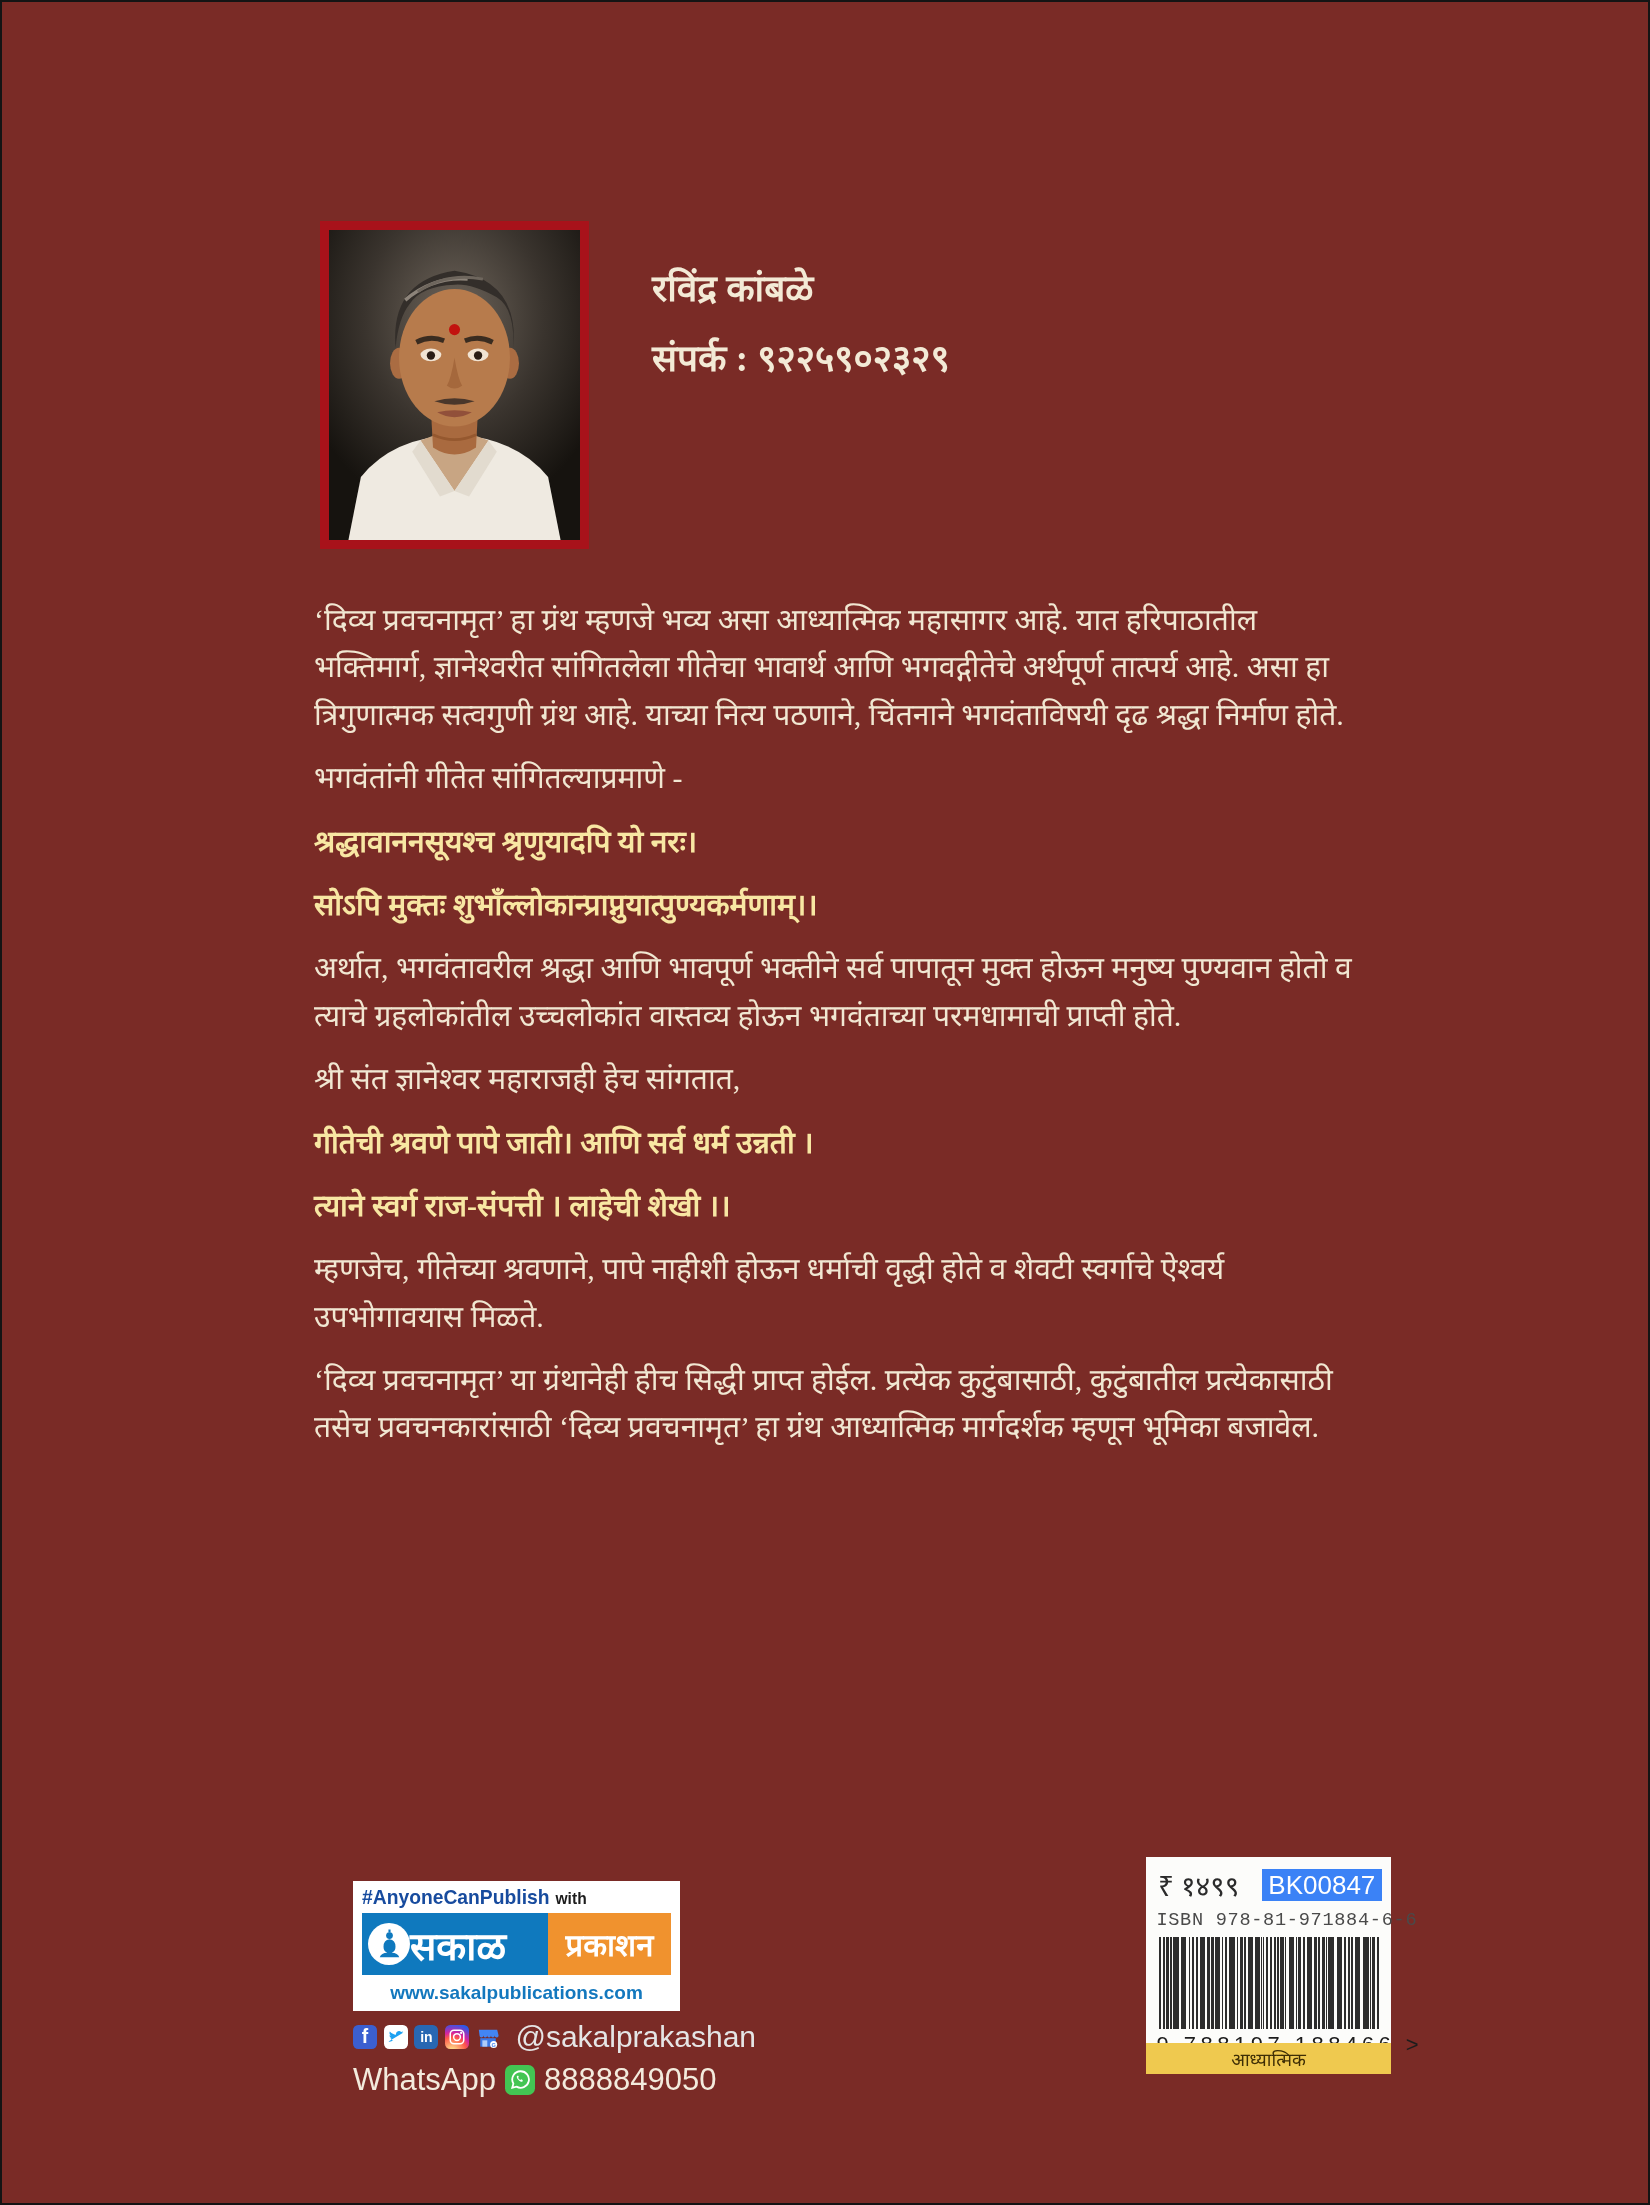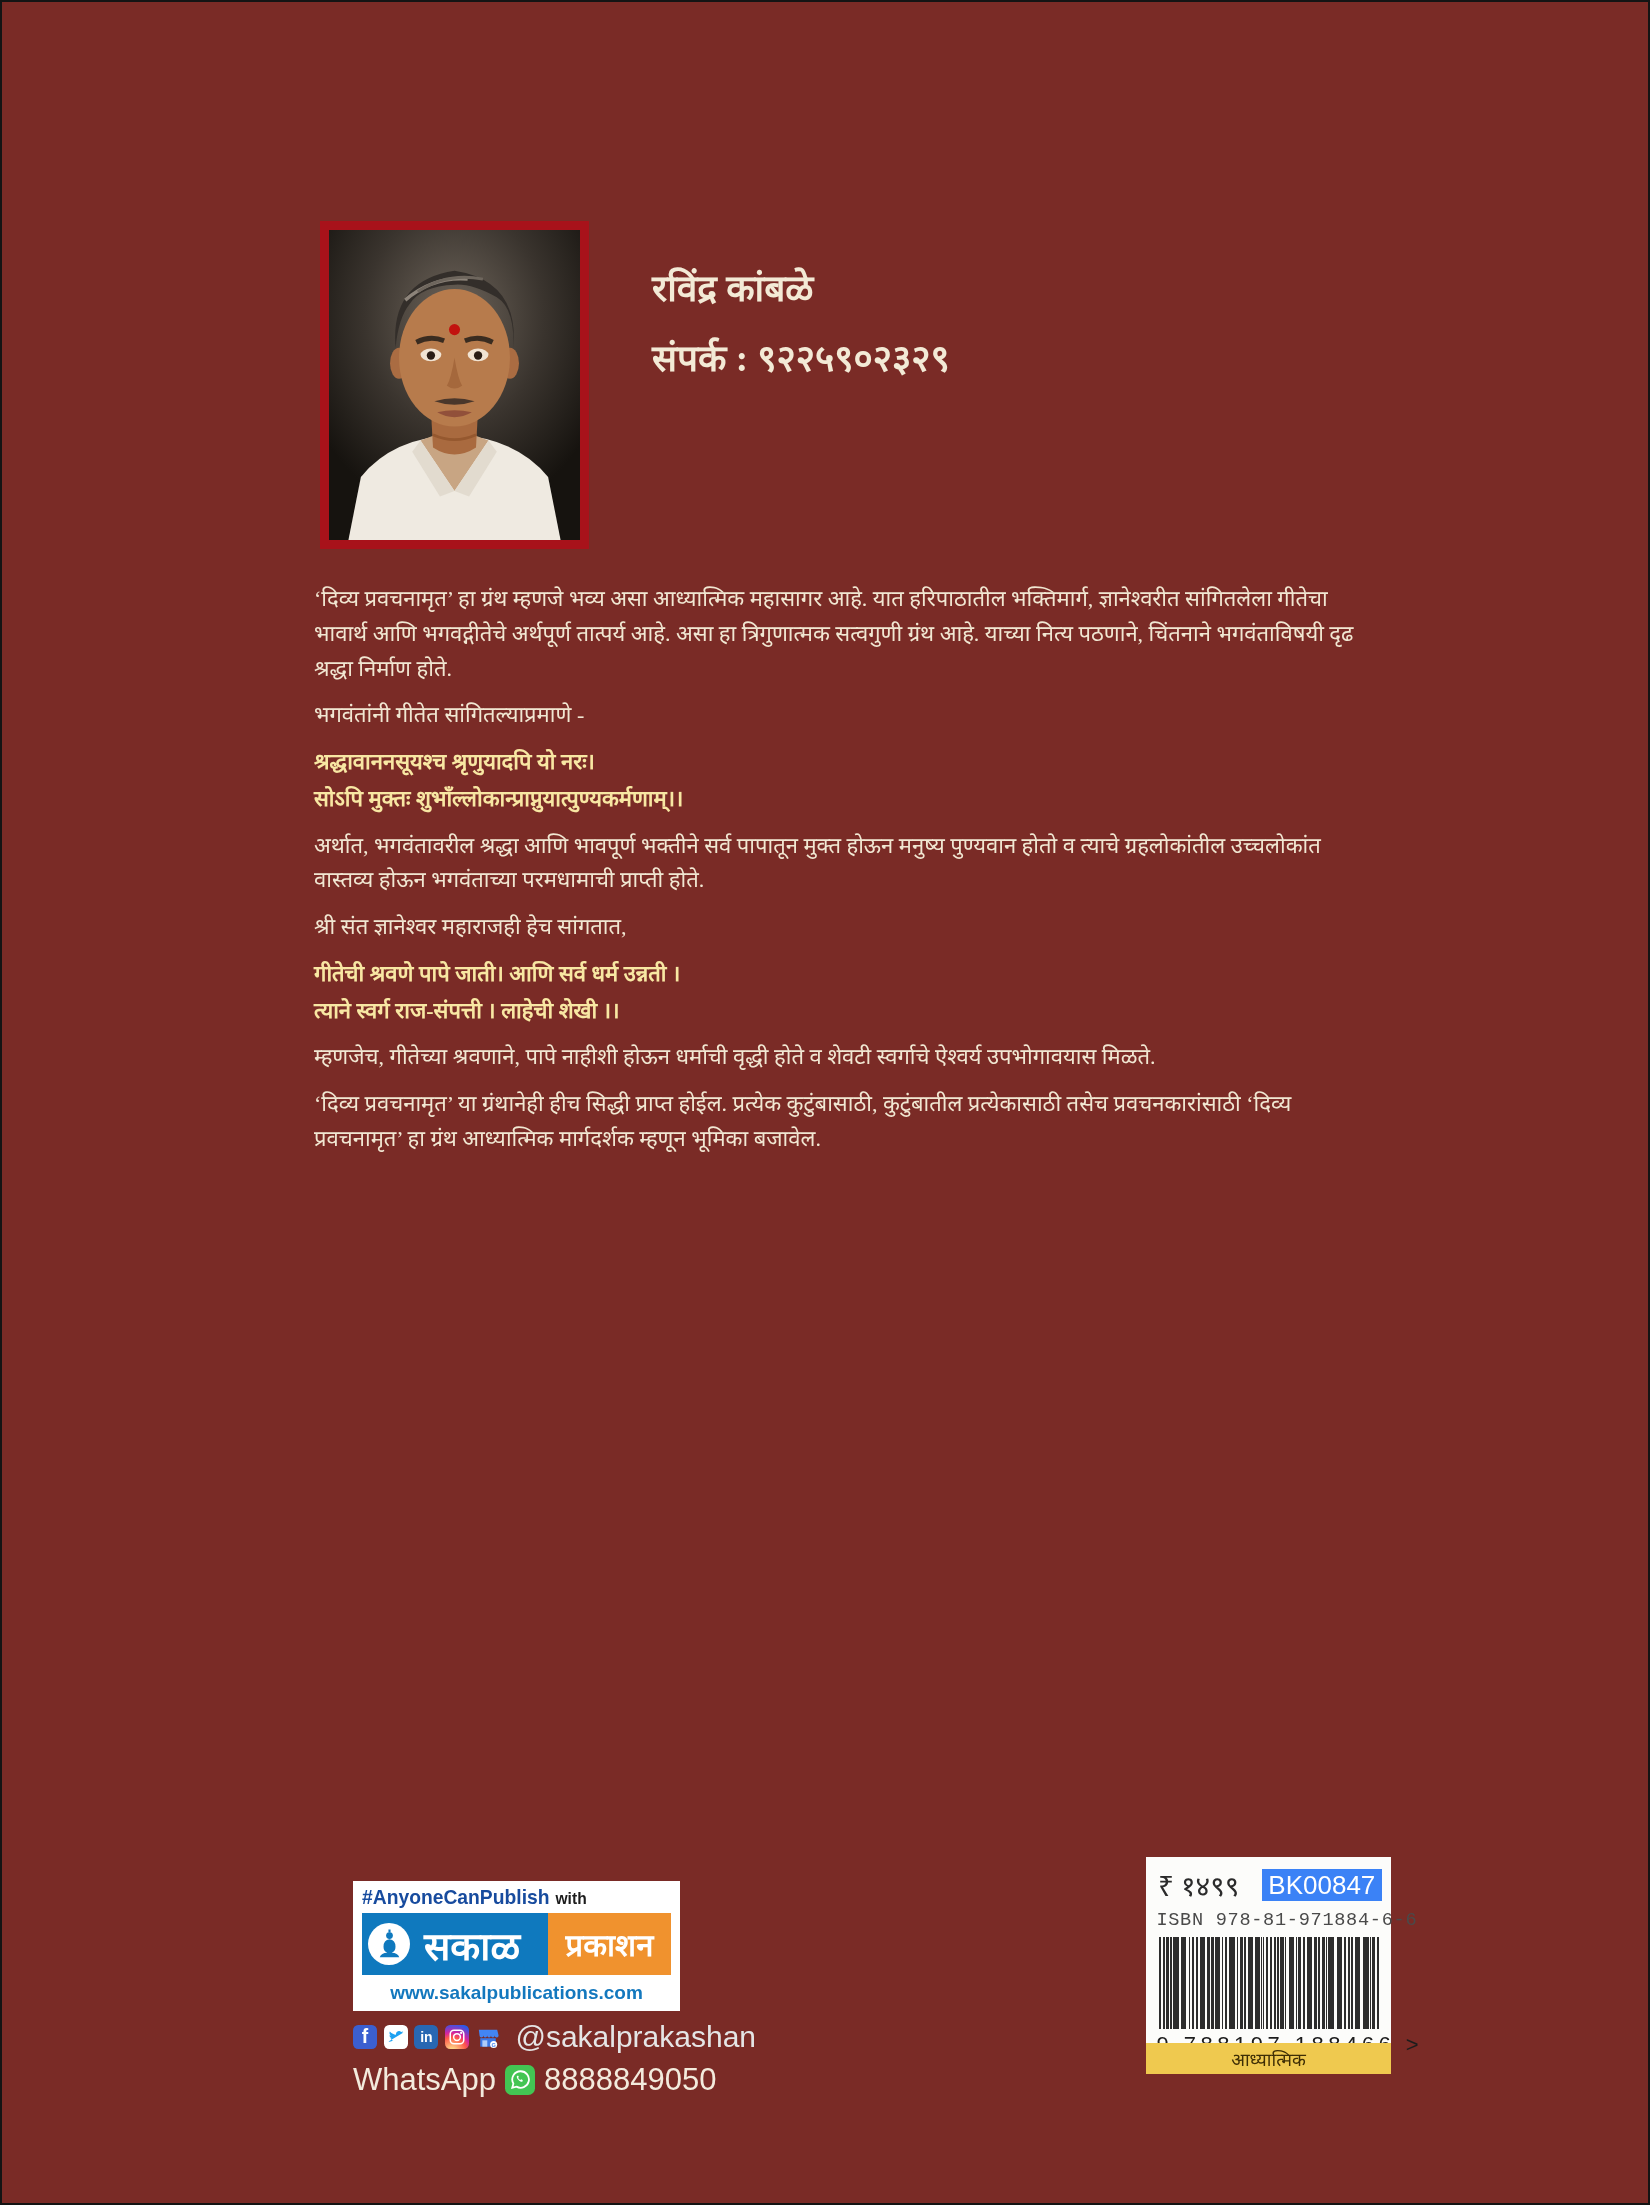--- a/index.html
+++ b/index.html
@@ -29,41 +29,41 @@
     font-size:37px;font-weight:bold;line-height:1.0;margin-left:32px;
   }
   .author-meta .contact{margin-top:33px;}
 
   
   .text-col{
     position:absolute;left:312px;top:578px;width:1055px;
     font-family:"Liberation Serif","DejaVu Serif",serif;
   }
   .text-col p{
-    margin:2px 0 12px 0;
+    margin:16px 0 12px 0;
     color:#F1E7D2;
-    font-size:22px;line-height:1.58;
+    font-size:30px;line-height:1.58;
     font-weight:normal;
   }
   .text-col p.verse{
     color:#F8E7A3;font-weight:bold;margin-bottom:1.5px;
   }
   .text-col p.verse.last{margin-bottom:12px;}
   .text-col p.single{margin-bottom:12px;}
 
   
   .publisher{position:absolute;left:351px;top:1879px;width:331px;}
   .pub-card{background:#FFFFFF;width:327px;box-sizing:border-box;padding:6px 9px 7.4px 9px;}
   .pub-head{font-size:19.3px;line-height:1.1;}
   .pub-head .tag{color:#174B9E;font-weight:bold;}
   .pub-head .with{color:#1c1c1c;font-size:15.6px;font-weight:bold;margin-left:6px;}
   .logo-row{display:flex;margin-top:5.2px;height:62px;}
   .logo-blue{width:186px;background:#0F79BE;display:flex;align-items:center;padding-left:6px;box-sizing:border-box;}
   .sakal-circle{width:42px;height:42px;border-radius:50%;background:#FFFFFF;display:flex;align-items:center;justify-content:center;flex:none;}
-  .logo-main{color:#FFFFFF;font-weight:bold;font-size:39px;margin-left:14px;font-family:"Liberation Serif",serif;}
+  .logo-main{color:#FFFFFF;font-weight:bold;font-size:39px;margin-left:0;font-family:"Liberation Serif",serif;}
   .logo-orange{width:123px;background:#F0922E;display:flex;align-items:center;justify-content:center;}
   .logo-sub{color:#FFFFFF;font-weight:bold;font-size:31px;font-family:"Liberation Serif",serif;}
   .pub-site{margin-top:6.7px;text-align:center;color:#1378BE;font-size:19px;font-weight:bold;}
   .social-row{display:flex;align-items:center;margin-top:9px;}
   .sicon{width:24px;height:24px;border-radius:5.2px;margin-right:6.7px;display:flex;align-items:center;justify-content:center;flex:none;}
   .sicon.fb{background:#3B5FD0;color:#fff;font-weight:bold;font-size:19.3px;}
   .sicon.tw{background:#FFFFFF;}
   .sicon.li{background:#2867B2;color:#fff;font-weight:bold;font-size:14px;}
   .sicon.ig{background:radial-gradient(circle at 30% 110%,#fdf497 0%,#fd5949 45%,#d6249f 60%,#285AEB 90%);}
   .sicon.gb{background:transparent;border-radius:0;}

